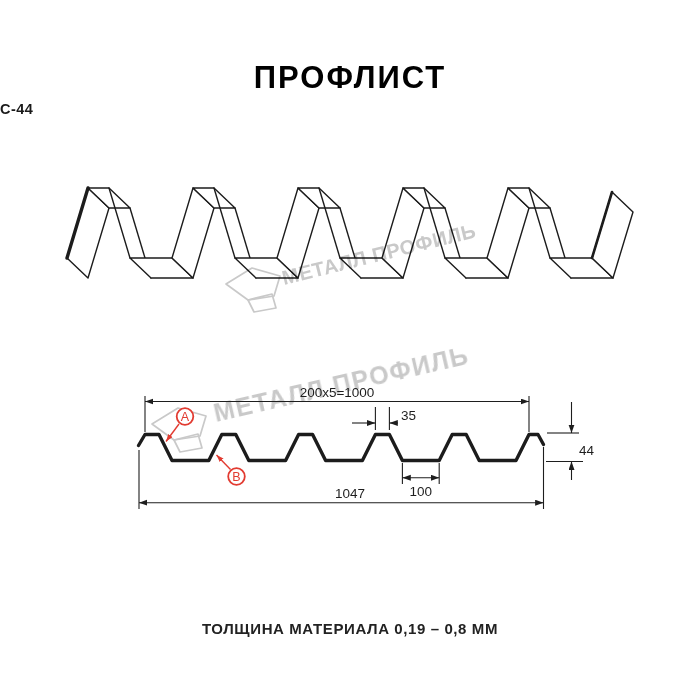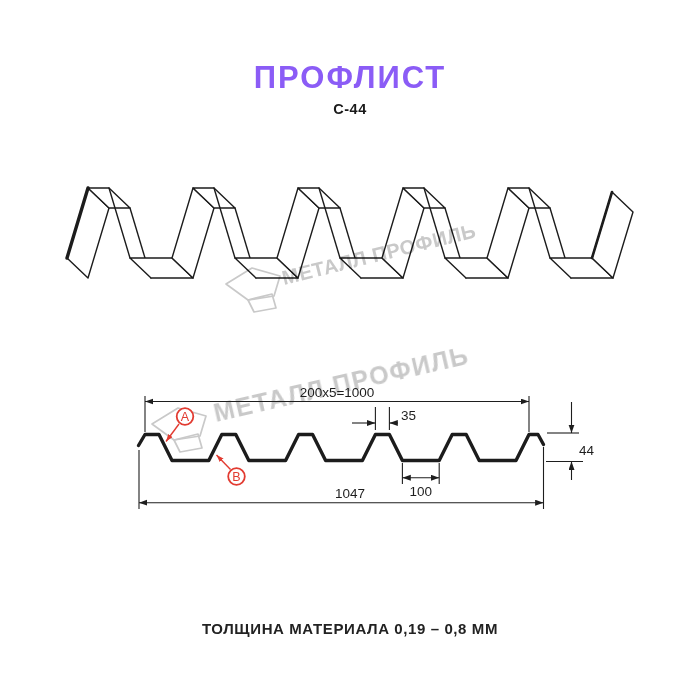--- a/index.html
+++ b/index.html
@@ -1,20 +1,20 @@
 <!DOCTYPE html>
 <html><head>
 <meta charset="utf-8">
 <style>
   html,body{margin:0;padding:0;background:#fff;}
   .page{position:relative;width:700px;height:700px;background:#ffffff;overflow:hidden;
         font-family:"Liberation Sans", sans-serif;color:#1a1a1a;}
   .title{position:absolute;top:60px;left:0;width:700px;text-align:center;
-         font-size:31px;font-weight:bold;letter-spacing:2px;color:#8b5cf6;}
-  .subtitle{position:absolute;top:101px;left:0;width:700px;text-align:center;
+         font-size:31px;font-weight:bold;letter-spacing:2px;color:#000000;}
+  .subtitle{position:absolute;top:101px;left:0;width:700px;
          font-size:14.5px;font-weight:bold;letter-spacing:0.5px;color:#1a1a1a;}
   .footer{position:absolute;top:620px;left:0;width:700px;text-align:center;
          font-size:15px;font-weight:bold;letter-spacing:0.6px;color:#222;}
   svg{position:absolute;left:0;top:0;}
   .wm{mix-blend-mode:multiply;}
   .wm text{font-family:"Liberation Sans", sans-serif;font-weight:bold;}
   .dimtxt{font-family:"Liberation Sans", sans-serif;font-size:13.5px;fill:#1e1e1e;}
   .redtxt{font-family:"Liberation Sans", sans-serif;font-size:12.5px;fill:#e23b31;}
 </style>
 </head>

